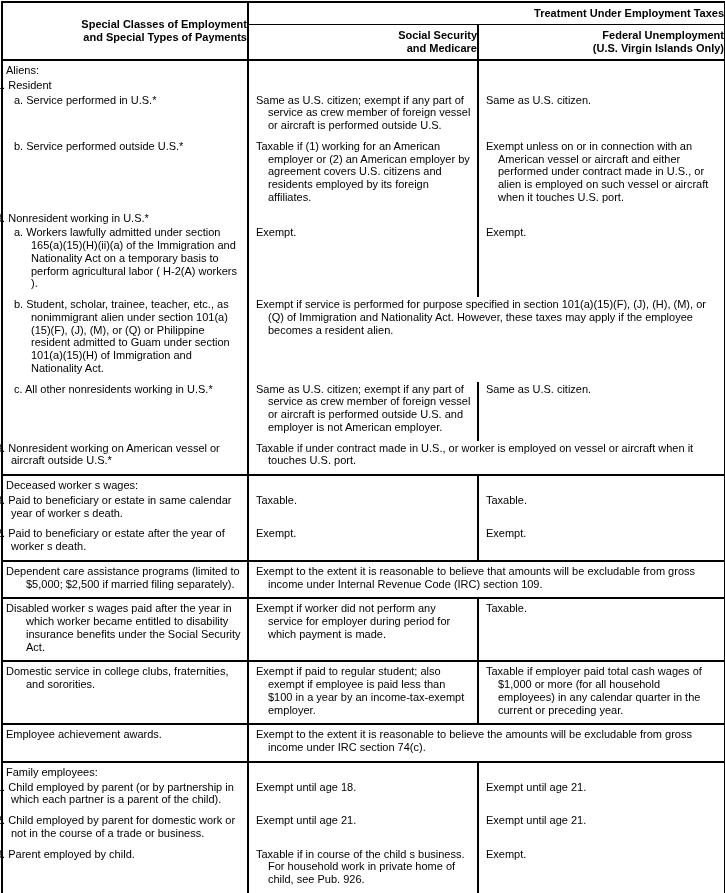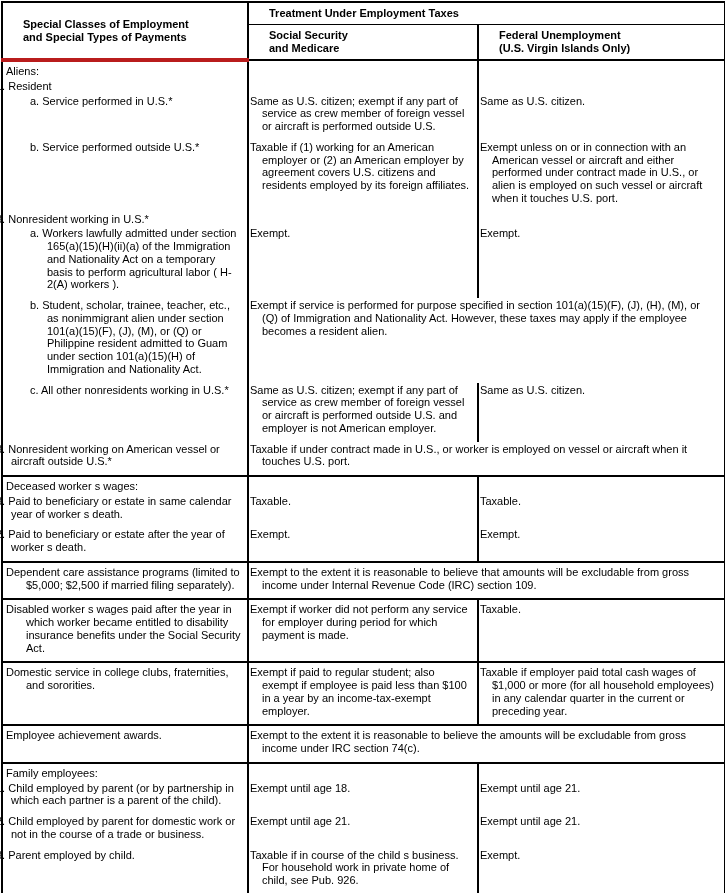--- a/index.html
+++ b/index.html
@@ -23,55 +23,55 @@
     width: 723px;
     table-layout: fixed;
     border: 2px solid #000;
   }
   col.w1 { width: 246px; }
   col.w2 { width: 230px; }
   col.w3 { width: 247px; }
 
   th {
     font-weight: bold;
-    text-align: left;
+    text-align: right;
     vertical-align: middle;
     white-space: pre-line;
-    padding: 2px 20px;
+    padding: 2px 0;
   }
   th.treatment-header {
     border-left: 2px solid #000;
     border-bottom: 1px solid #000;
     height: 17px;
   }
   th.special-classes {
-    border-bottom: 4px solid #b91c1c;
+    border-bottom: 1px solid #b91c1c;
   }
   th.sub-header {
     border-left: 2px solid #000;
     border-bottom: 2px solid #000;
     height: 30px;
   }
 
   td {
     vertical-align: top;
     padding-top: 1px;
     padding-bottom: 7px;
   }
   tr.compact td { padding-bottom: 1px; }
   tr.section-start td { border-top: 2px solid #000; padding-top: 3px; }
 
   td.c1 { padding-right: 4px; }
   td.c1.lvl0 { padding-left: 23px; text-indent: -20px; }
   td.c1.lvl1 { padding-left: 8px; text-indent: -15px; }
-  td.c1.lvl2 { padding-left: 44px; text-indent: -17px; }
+  td.c1.lvl2 { padding-left: 28px; text-indent: -17px; }
 
   td.c2, td.c3 {
     border-left: 2px solid #000;
-    padding-left: 13px;
+    padding-left: 19px;
     padding-right: 6px;
     text-indent: -12px;
   }
 </style>
 </head>
 <body>
 
 <div class="page">
   <table class="tax-table">
     <colgroup>

